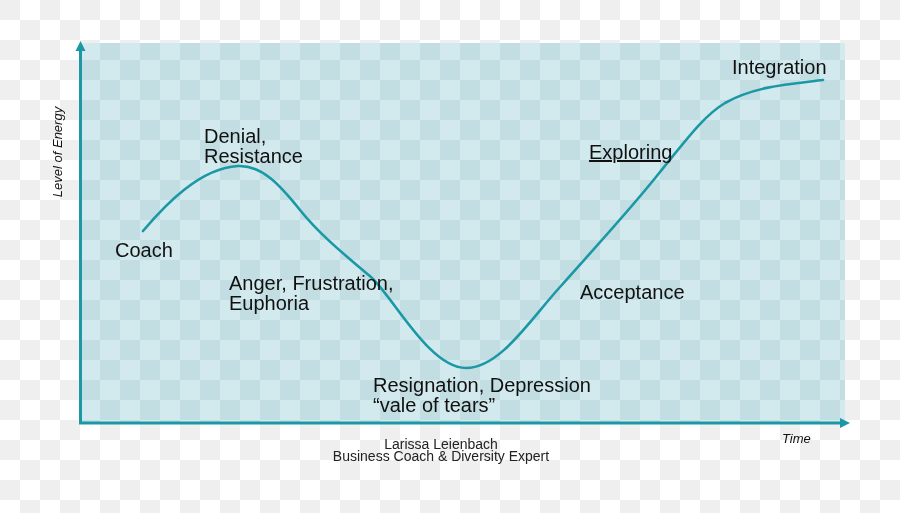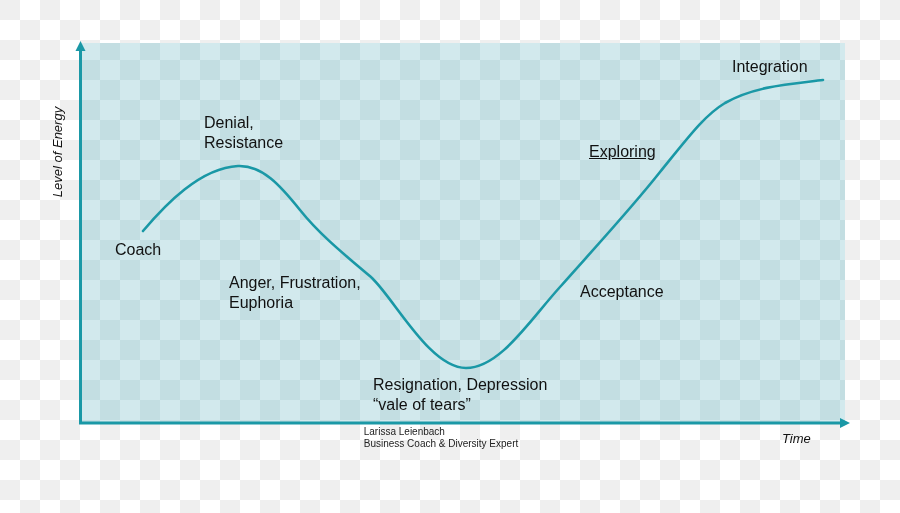--- a/index.html
+++ b/index.html
@@ -17,29 +17,29 @@
       position: absolute; left: 82px; top: 43px; width: 763px; height: 379px;
       background-color: #d2e9ed;
       background-image:
         linear-gradient(45deg, #c3dee2 25%, transparent 25%, transparent 75%, #c3dee2 75%),
         linear-gradient(45deg, #c3dee2 25%, transparent 25%, transparent 75%, #c3dee2 75%);
       background-size: 40px 40px;
       background-position: -2px -3px, -22px 17px;
     }
     svg.overlay { position: absolute; left: 0; top: 0; }
     .label {
-      position: absolute; color: #111; font-size: 16px; line-height: 20px; white-space: nowrap;
+      position: absolute; color: #111; font-size: 20px; line-height: 20px; white-space: nowrap;
     }
     .center { text-align: left; }
     .axis-title { position: absolute; font-style: italic; font-size: 13px; color: #111; white-space: nowrap; }
     .y-title { left: 57px; top: 152px; transform: translate(-50%, -50%) rotate(-90deg); }
     .x-title { left: 782px; top: 431px; }
     .credit {
-      position: absolute; left: 441px; top: 426px; transform: translateX(-50%);
-      font-size: 10px; line-height: 12px; color: #222; white-space: nowrap;
+      position: absolute; left: 441px; top: 438px; transform: translateX(-50%);
+      font-size: 14px; line-height: 12px; color: #222; text-align: center; white-space: nowrap;
     }
   </style>
 </head>
 <body>
 
 <div class="plot-area"></div>
 
 <svg class="overlay" width="900" height="513">
 
   <line x1="80.5" y1="423" x2="80.5" y2="50" stroke="#1a98a6" stroke-width="3"></line>
@@ -48,21 +48,21 @@
   <polygon points="850,423 840,418 840,428" fill="#1a98a6"></polygon>
 
   <path id="curve" fill="none" stroke="#1a98a6" stroke-width="2.6" stroke-linecap="round" stroke-linejoin="round" d="M143,231 C165,205 200,168 238,166 C262,165 280,185 300,210 C320,235 345,255 372,278 C395,300 430,368 466,368 C500,368 530,320 560,287 C590,253 630,210 660,172 C690,135 705,115 725,103 C755,86 790,84 823,80"></path>
 </svg>
 
 <div class="axis-title y-title">Level of Energy</div>
 <div class="axis-title x-title">Time</div>
 
 <div class="label" style="left:115px; top:240px;">Coach</div>
 
-<div class="label" style="left:204px; top:113px;">
+<div class="label" style="left:204px; top:126px;">
   <div>Denial,</div>
   <div>Resistance</div>
 </div>
 
 <div class="label" style="left:229px; top:273px;">
   <div>Anger, Frustration,</div>
   <div>Euphoria</div>
 </div>
 
 <div class="label center" style="left:373px; top:375px; width:188px;">

